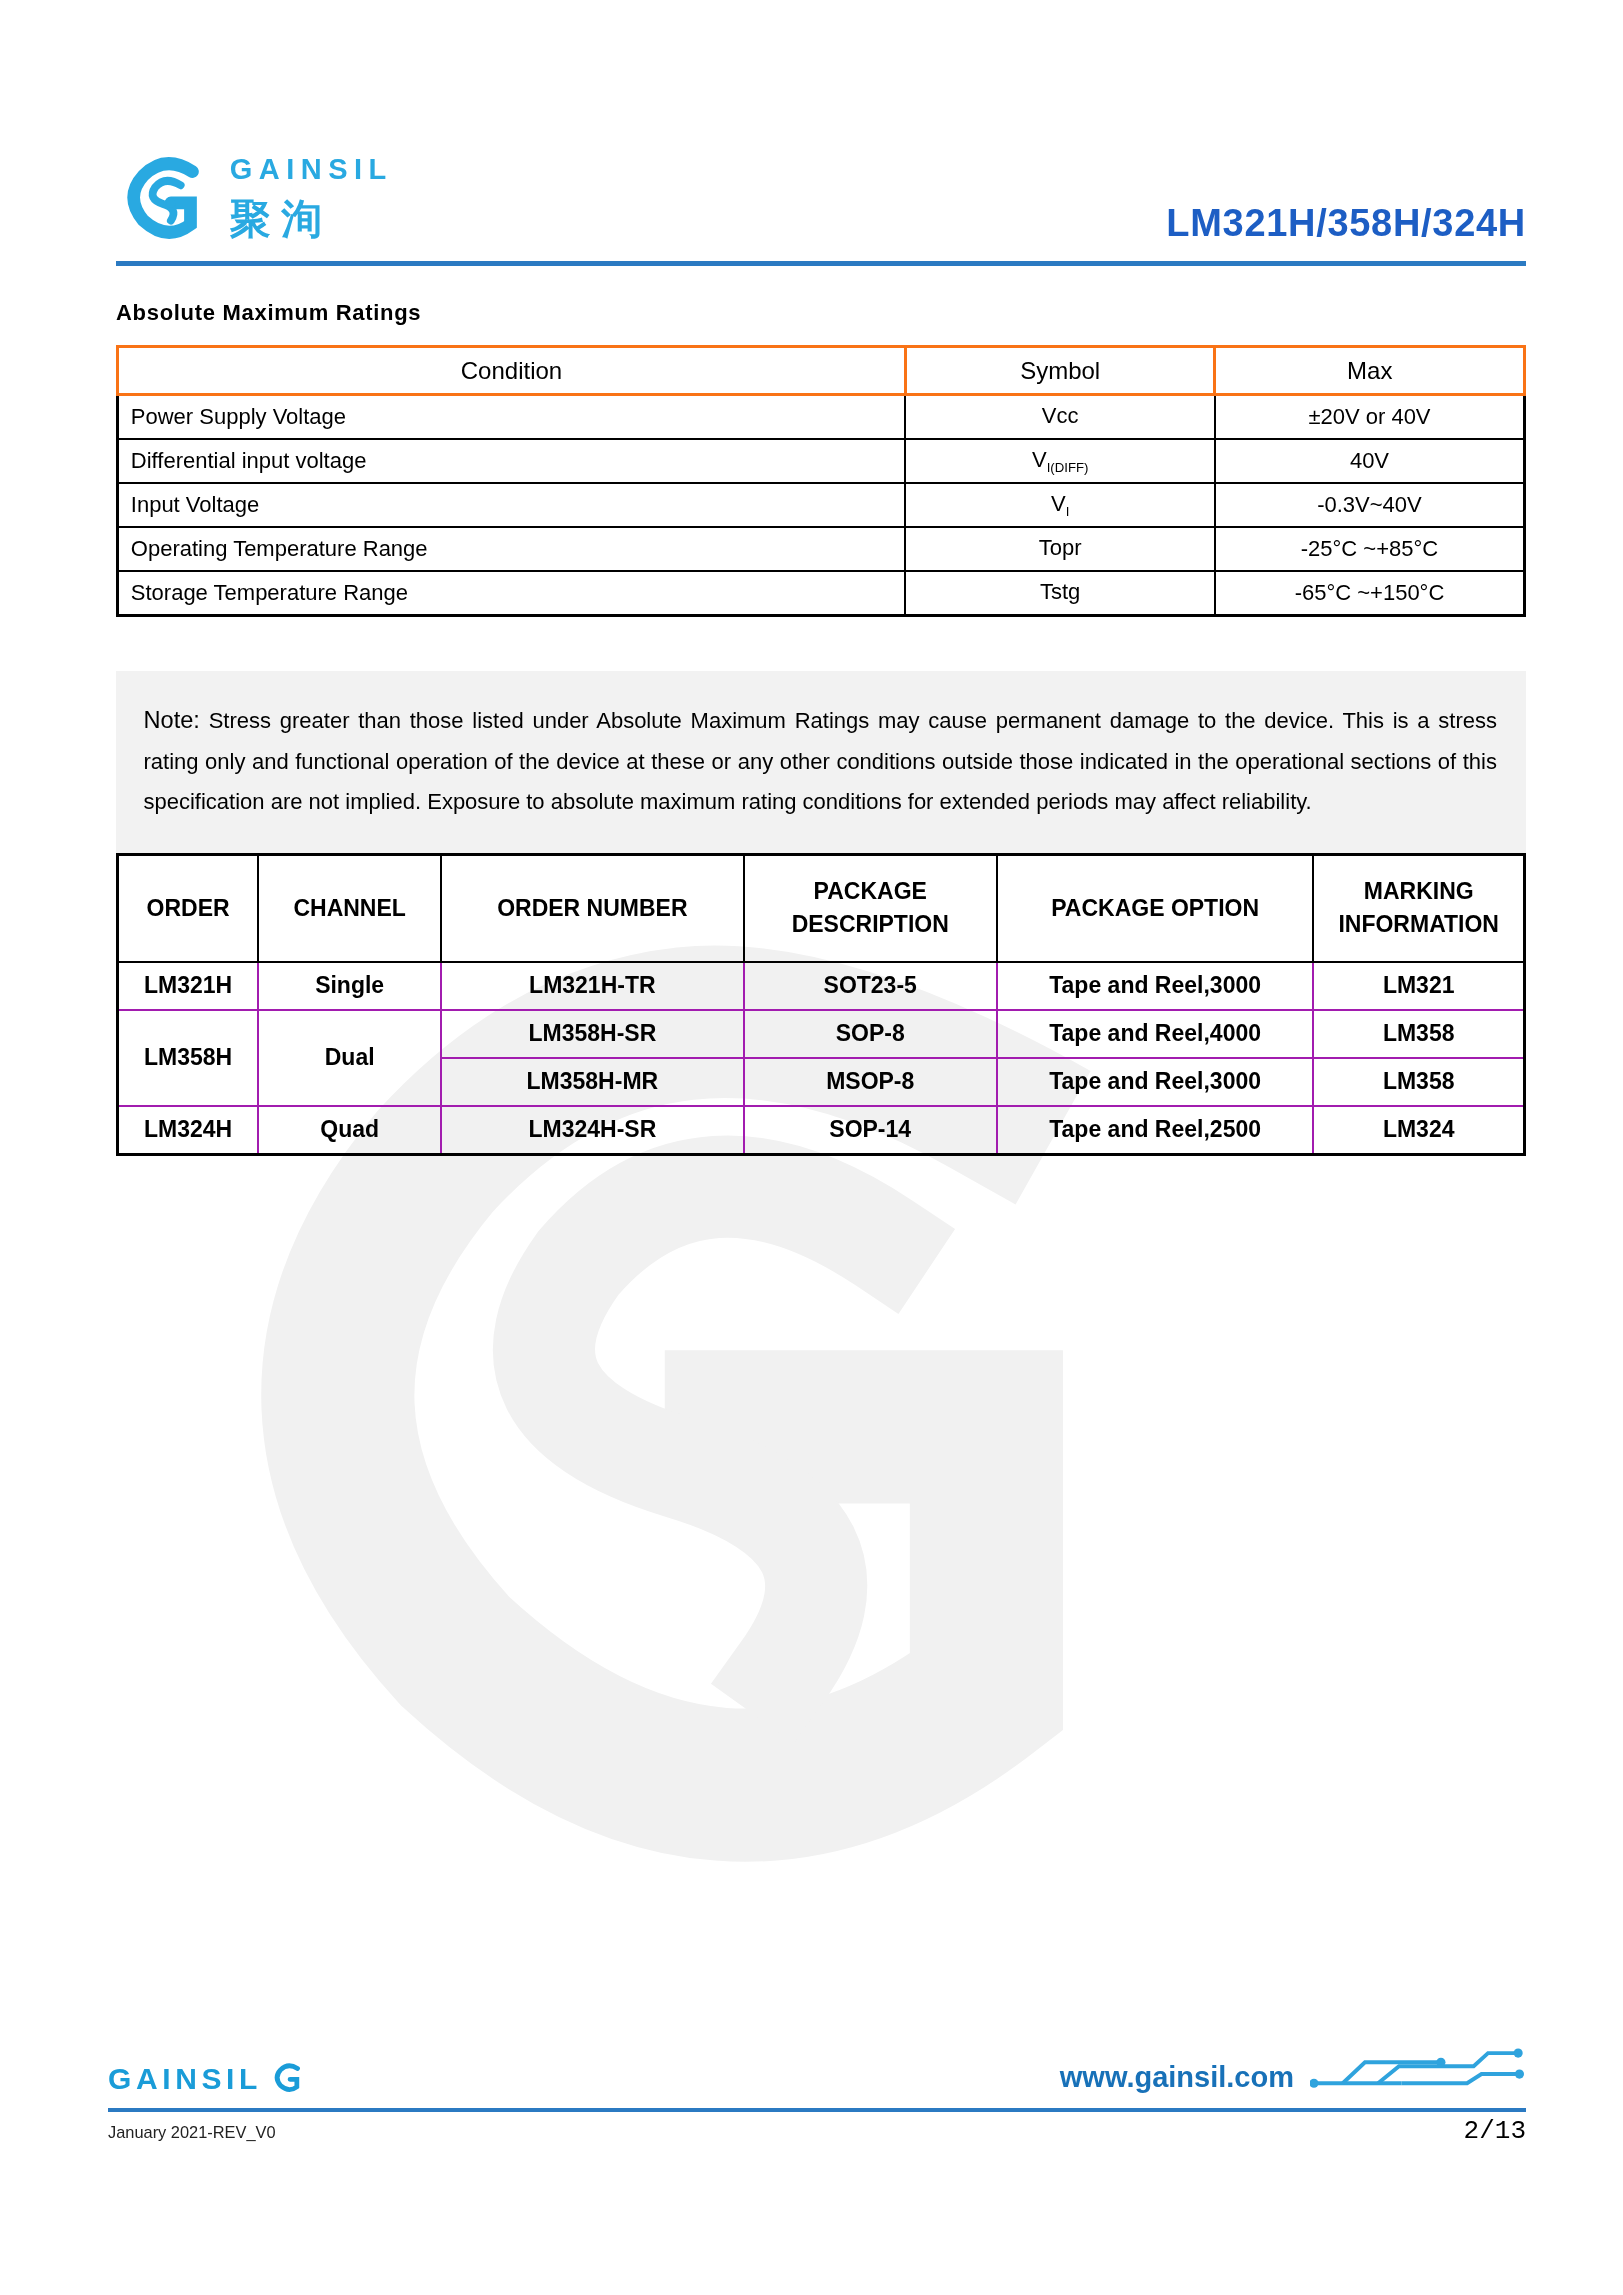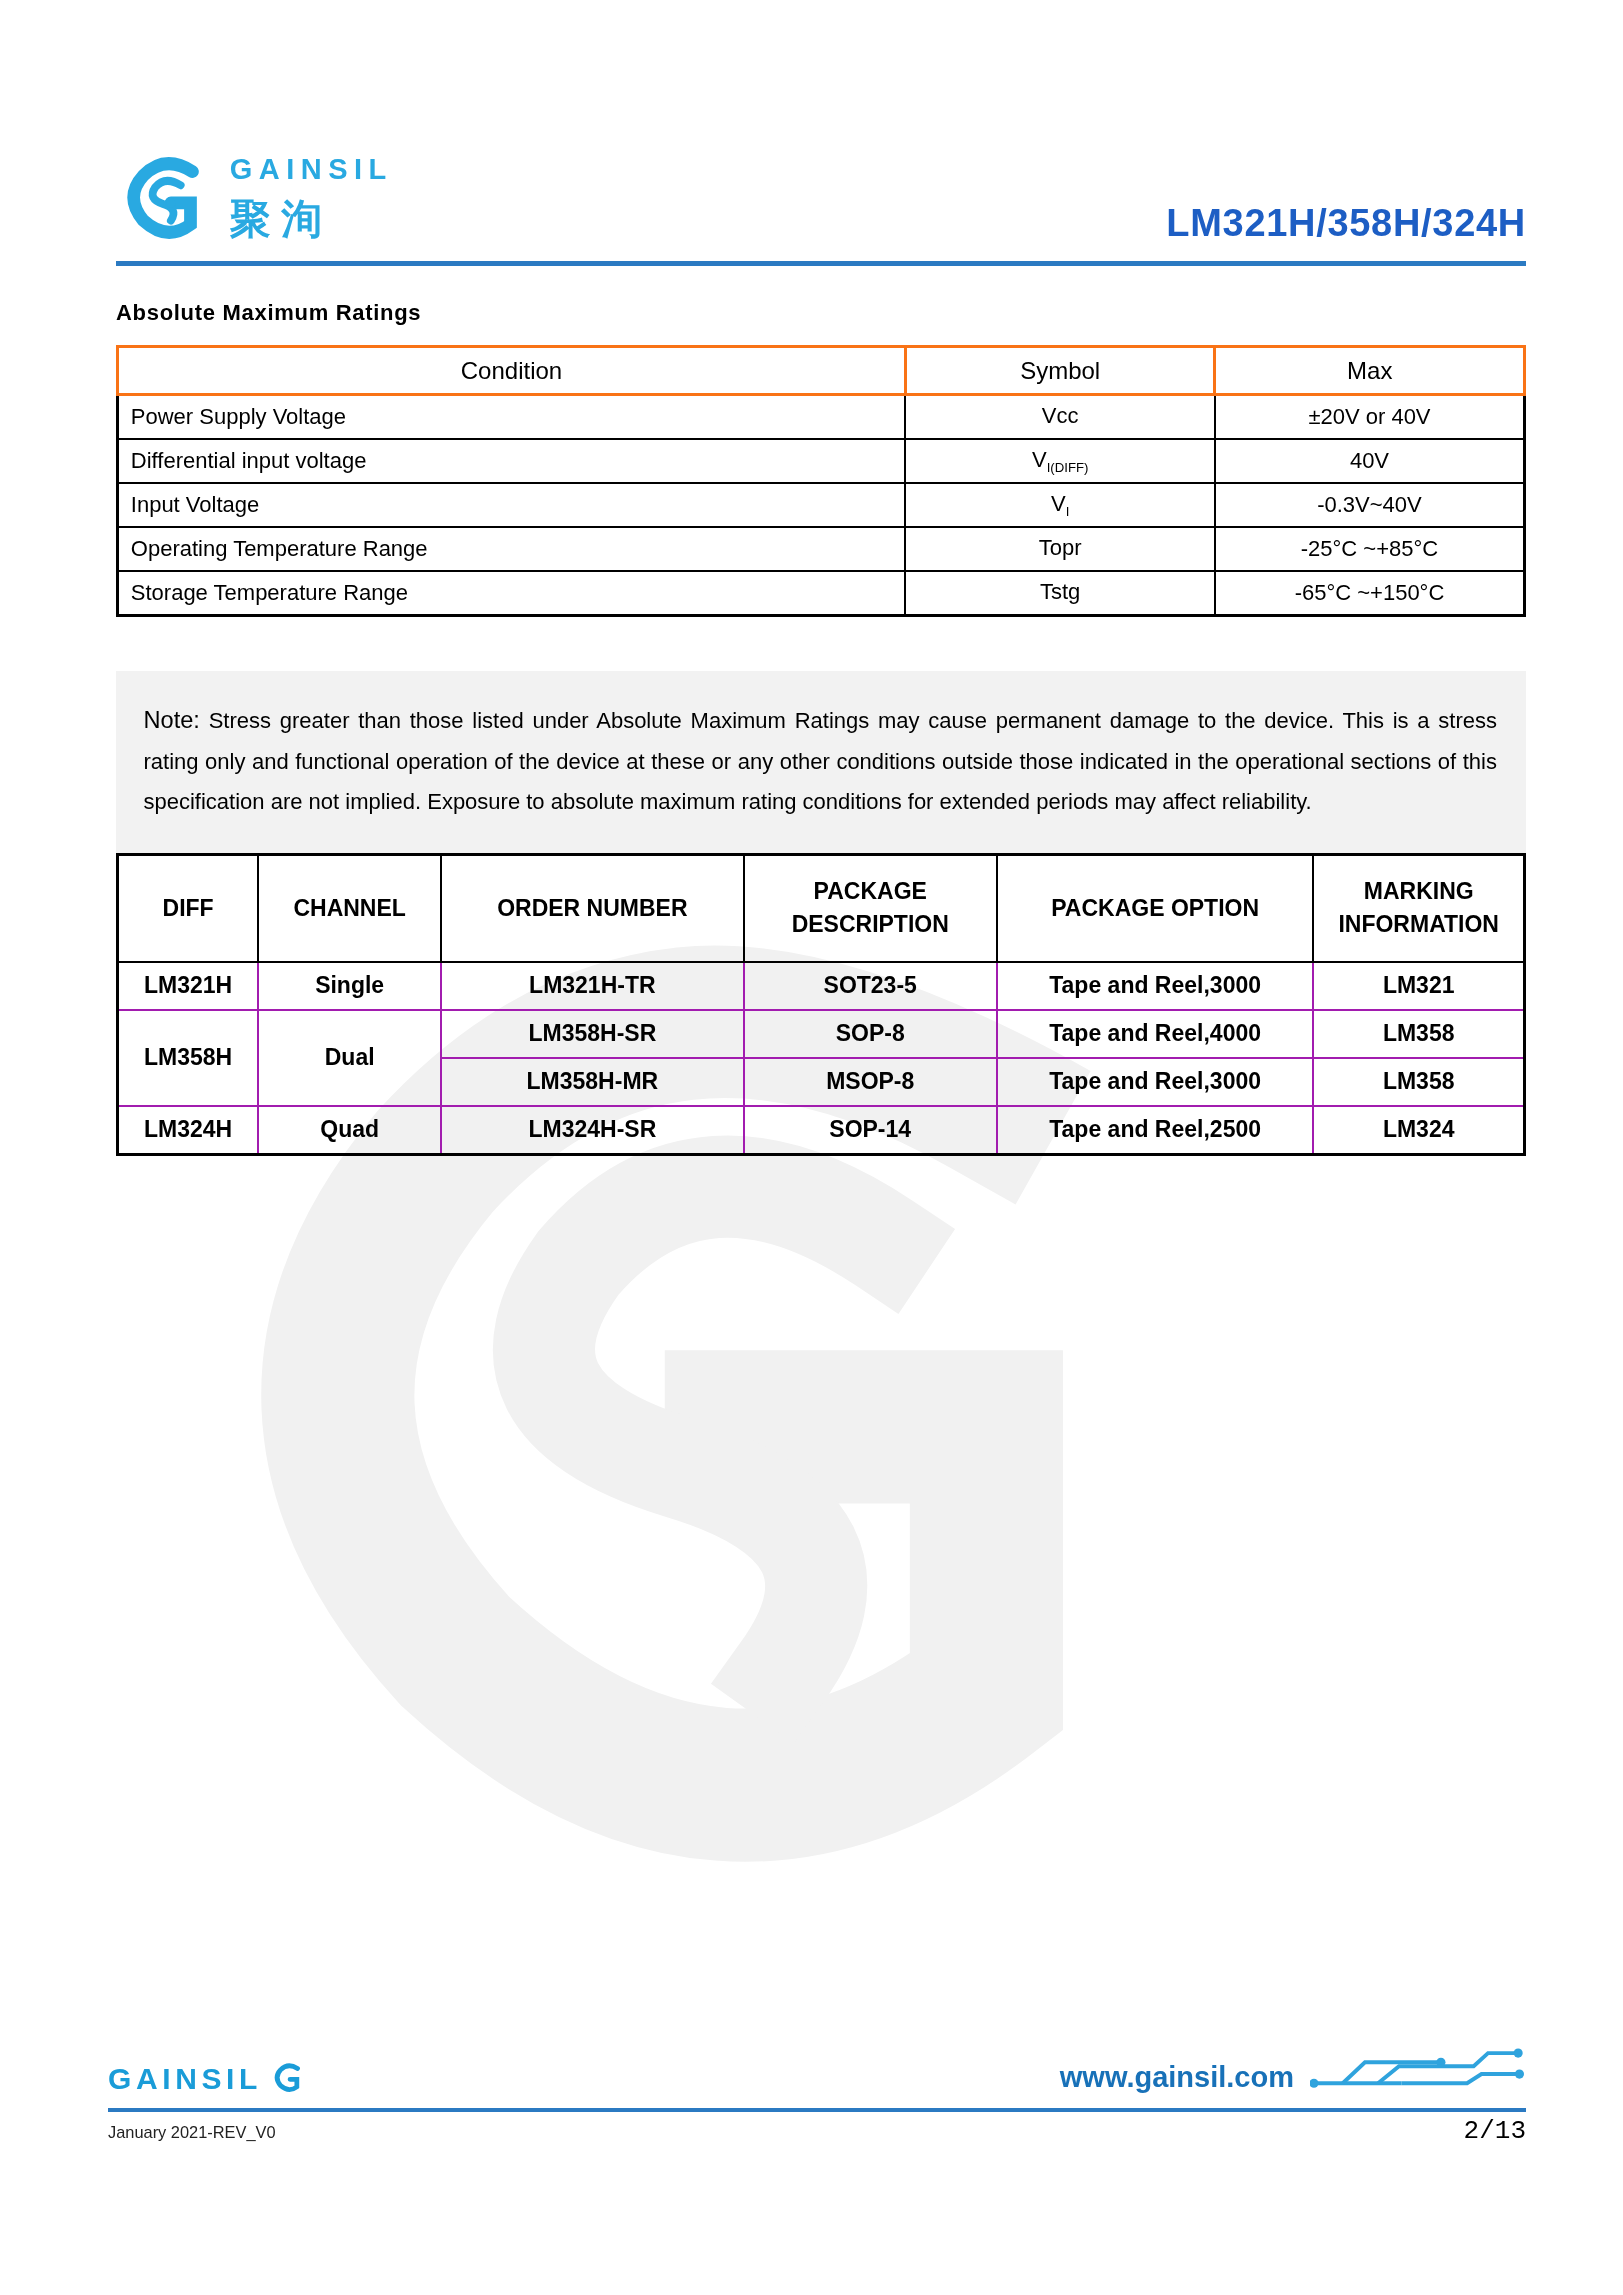--- a/index.html
+++ b/index.html
@@ -148,21 +148,21 @@
       <colgroup>
         <col style="width:10%">
           <col style="width:13%">
           <col style="width:21.5%">
         <col style="width:18%">
           <col style="width:22.5%">
           <col style="width:15%">
       </colgroup>
       <thead>
         <tr>
-          <th>DIFF</th>
+          <th>ORDER</th>
           <th>CHANNEL</th>
           <th>ORDER NUMBER</th>
           <th>PACKAGE DESCRIPTION</th>
           <th>PACKAGE OPTION</th>
           <th>MARKING INFORMATION</th>
         </tr>
       </thead>
       <tbody>
         <tr>
           <td>LM321H</td>

